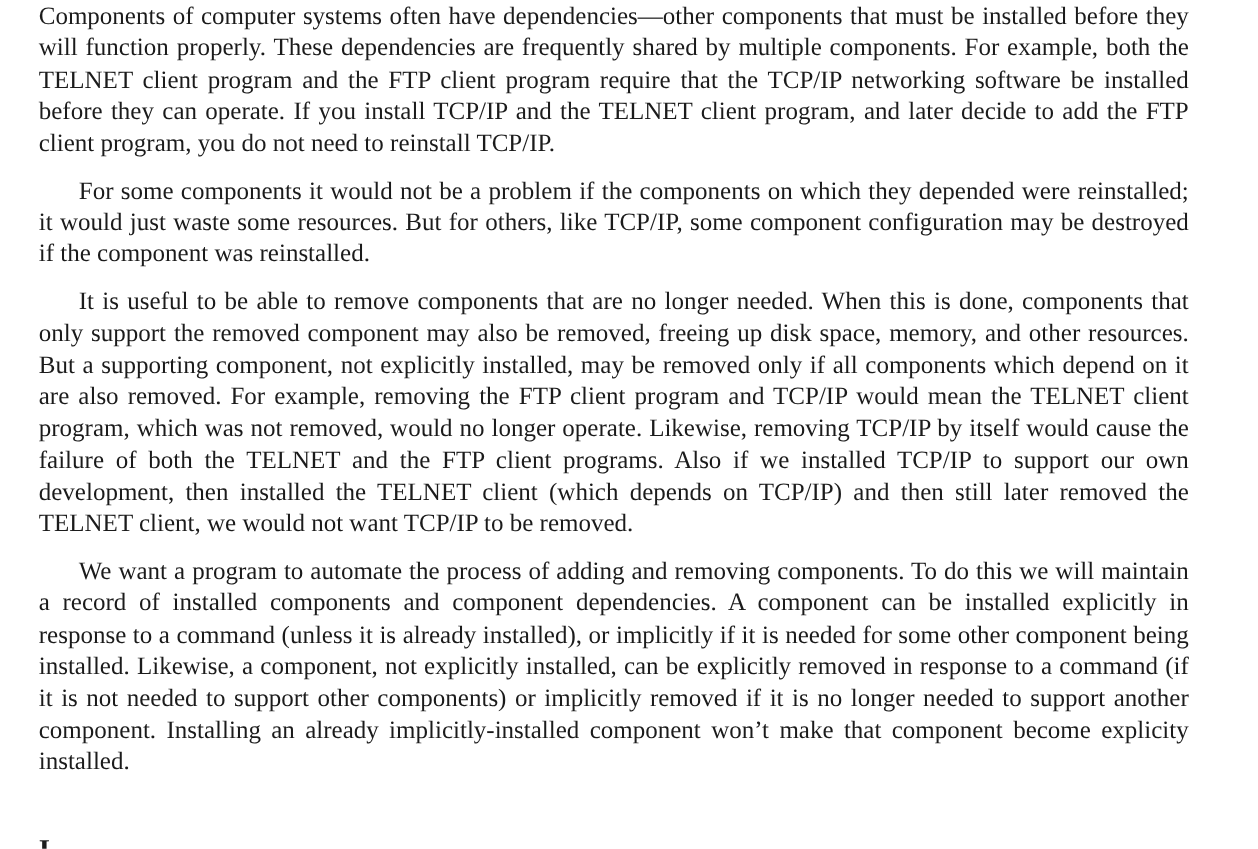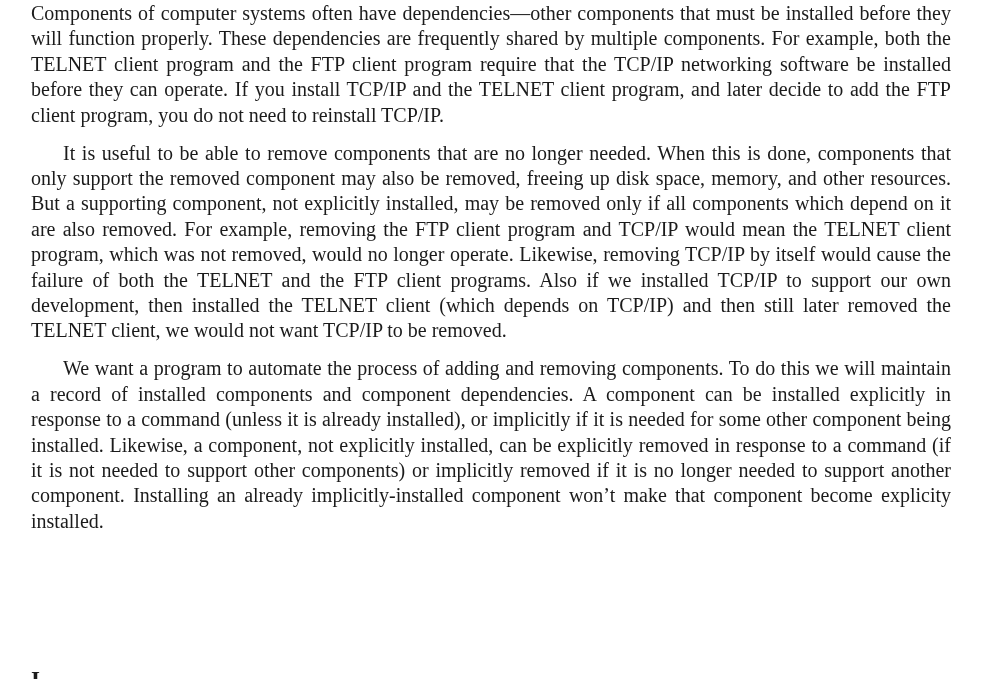--- a/index.html
+++ b/index.html
@@ -44,17 +44,18 @@
     font-size: 23px;
     line-height: 1;
     color: #1b1b1b;
   }
 </style>
 </head>
 <body>
 
 <div class="page">
   <p>Components of computer systems often have dependencies—other components that must be installed before they will function properly. These dependencies are frequently shared by multiple components. For example, both the TELNET client program and the FTP client program require that the TCP/IP networking software be installed before they can operate. If you install TCP/IP and the TELNET client program, and later decide to add the FTP client program, you do not need to reinstall TCP/IP.</p>
+  <p class="indent">For some components it would not be a problem if the components on which they depended were reinstalled; it would just waste some resources. But for others, like TCP/IP, some component configuration may be destroyed if the component was reinstalled.</p>
   <p class="indent">It is useful to be able to remove components that are no longer needed. When this is done, components that only support the removed component may also be removed, freeing up disk space, memory, and other resources. But a supporting component, not explicitly installed, may be removed only if all components which depend on it are also removed. For example, removing the FTP client program and TCP/IP would mean the TELNET client program, which was not removed, would no longer operate. Likewise, removing TCP/IP by itself would cause the failure of both the TELNET and the FTP client programs. Also if we installed TCP/IP to support our own development, then installed the TELNET client (which depends on TCP/IP) and then still later removed the TELNET client, we would not want TCP/IP to be removed.</p>
   <p class="indent">We want a program to automate the process of adding and removing components. To do this we will maintain a record of installed components and component dependencies. A component can be installed explicitly in response to a command (unless it is already installed), or implicitly if it is needed for some other component being installed. Likewise, a component, not explicitly installed, can be explicitly removed in response to a command (if it is not needed to support other components) or implicitly removed if it is no longer needed to support another component. Installing an already implicitly-installed component won’t make that component become explicity installed.</p>
 </div>
 
 <div class="next-heading">I</div>
 
 </body></html>

